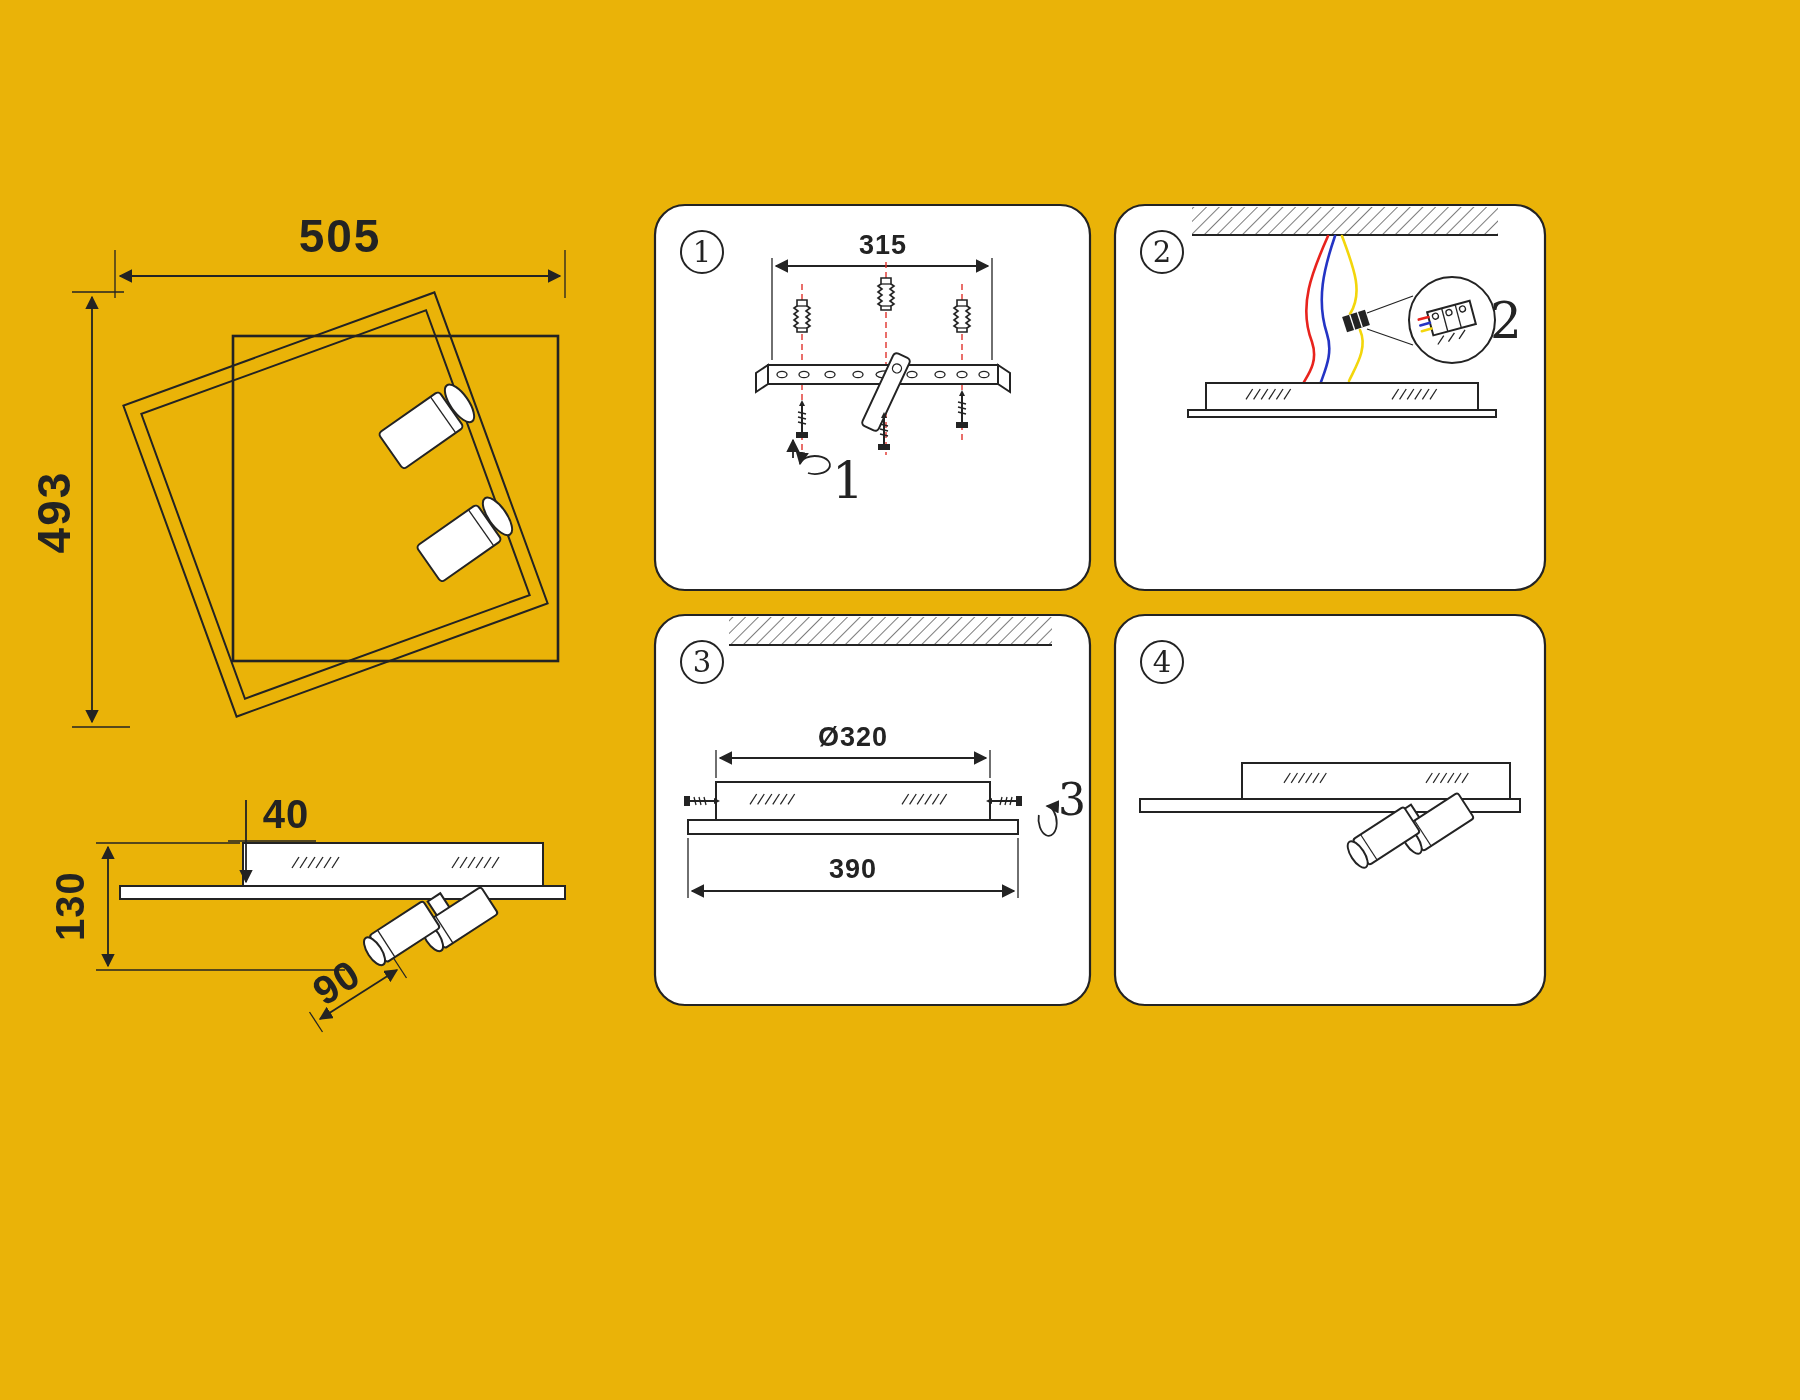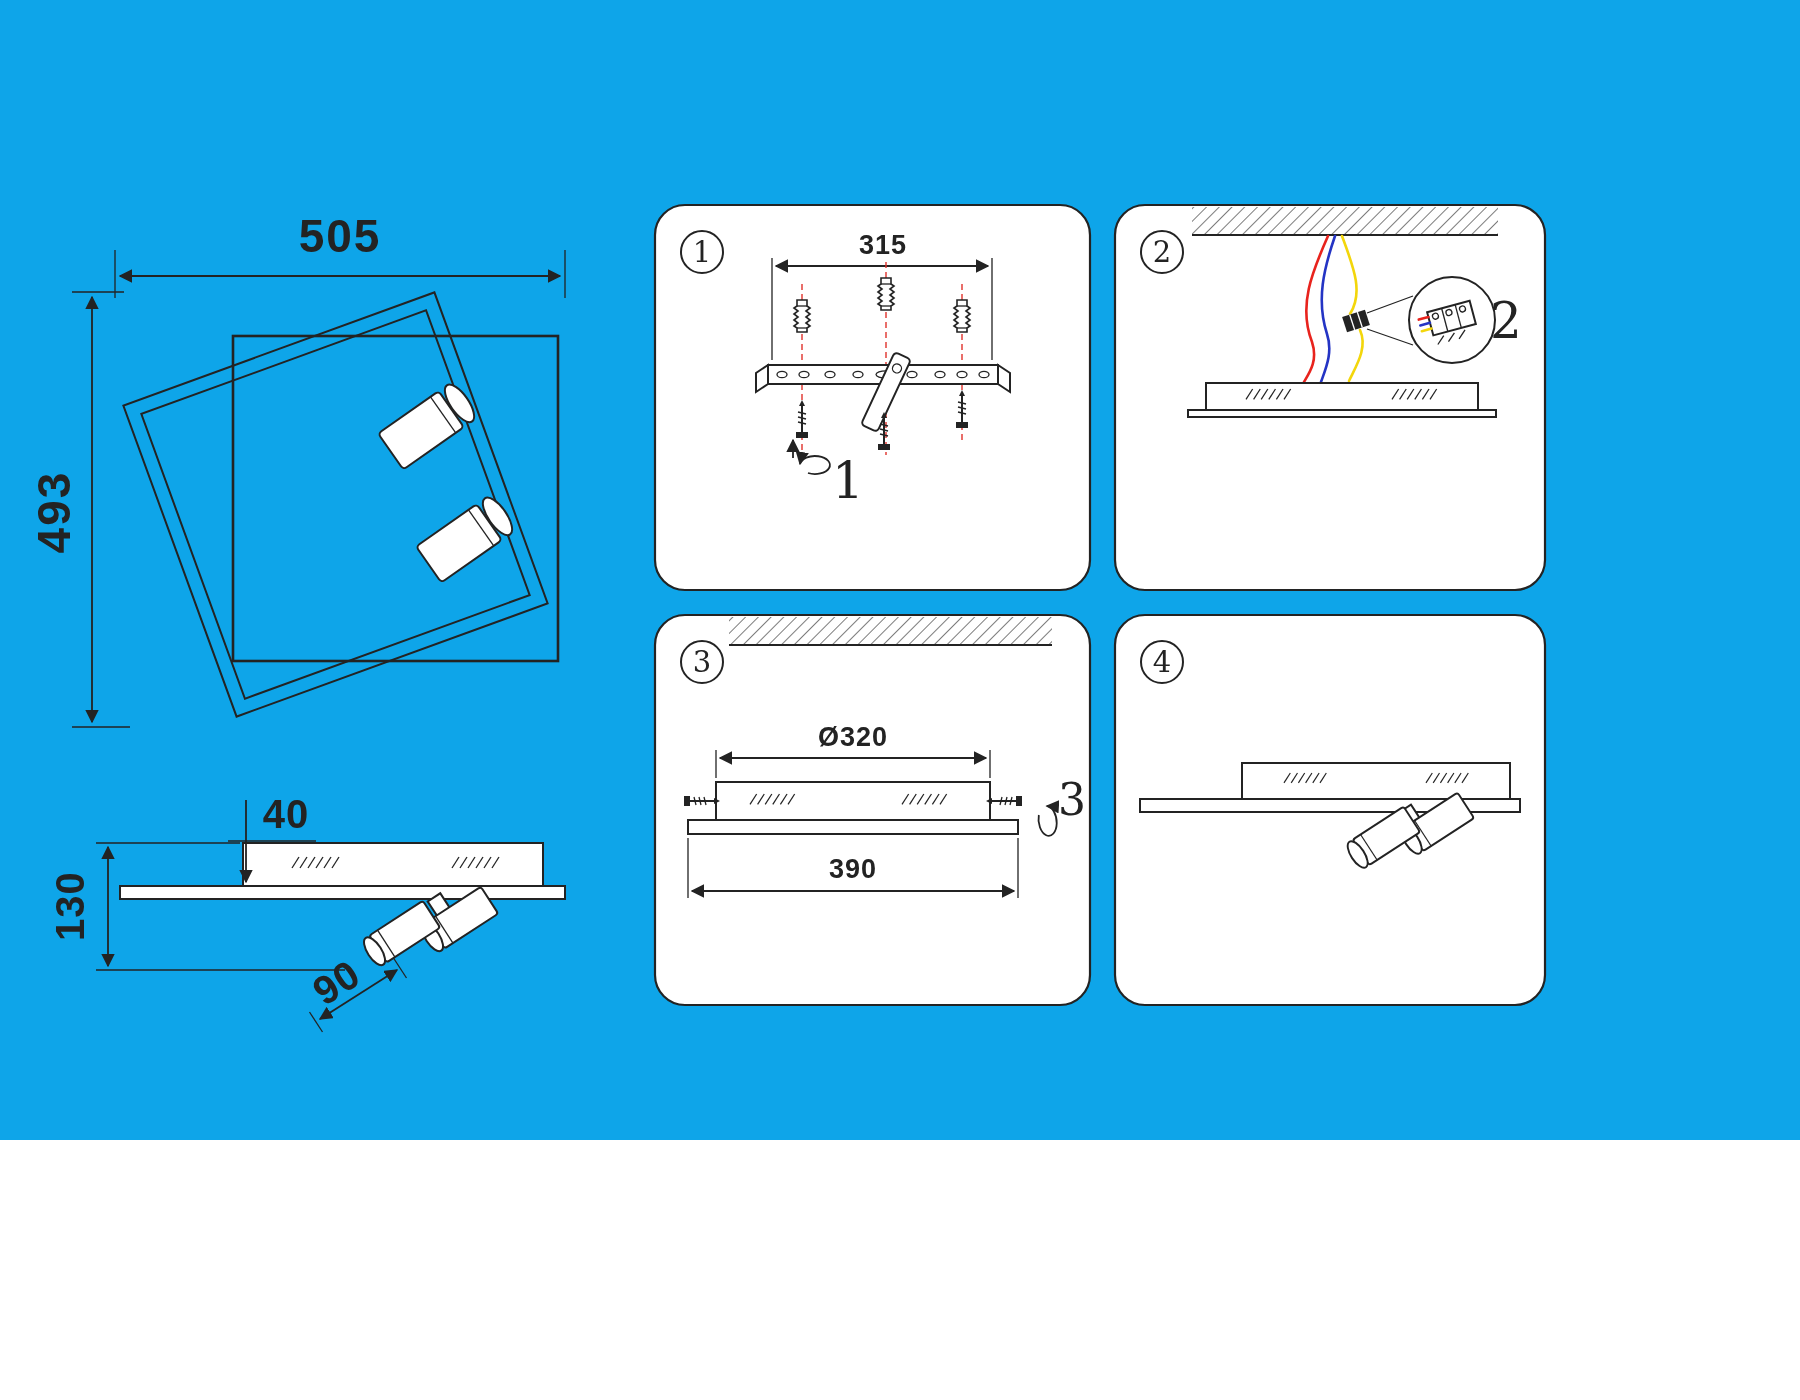--- a/index.html
+++ b/index.html
@@ -1,18 +1,18 @@
 <!DOCTYPE html>
 <html style="--line: #232323; --accent_red: #e0322c; --wire_red: #e8231d; --wire_blue: #2434c4; --wire_yellow: #f3d60b;"><head>
 <meta charset="utf-8">
 <style>
   *{margin:0;padding:0;box-sizing:border-box}
   :root{--line:#232323;--accent_red:#e0322c;--wire_red:#e8231d;--wire_blue:#2434c4;--wire_yellow:#f3d60b}
   html,body{background:#fff;font-family:"Liberation Sans",sans-serif}
-  .canvas{position:relative;width:1800px;height:1140px;background:#0ea5e9;overflow:hidden}
+  .canvas{position:relative;width:1800px;height:1400px;background:#eab308;overflow:hidden}
   .canvas>svg{position:absolute;left:0;top:0}
   .thin{stroke:var(--line);stroke-width:1.3;fill:none}
   .med{stroke:var(--line);stroke-width:2;fill:none}
   .thick{stroke:var(--line);stroke-width:2.6;fill:none}
   .wfill{fill:#fff;stroke:var(--line);stroke-width:2}
   .dim{stroke:var(--line);stroke-width:1.8;fill:none}
   .panel{fill:#fff;stroke:var(--line);stroke-width:2.2}
   .badge{fill:#fff;stroke:var(--line);stroke-width:2}
   .bigdim{font:700 46px "Liberation Sans",sans-serif;fill:var(--line);letter-spacing:2px}
   .middim{font:700 40px "Liberation Sans",sans-serif;fill:var(--line);letter-spacing:1px}

